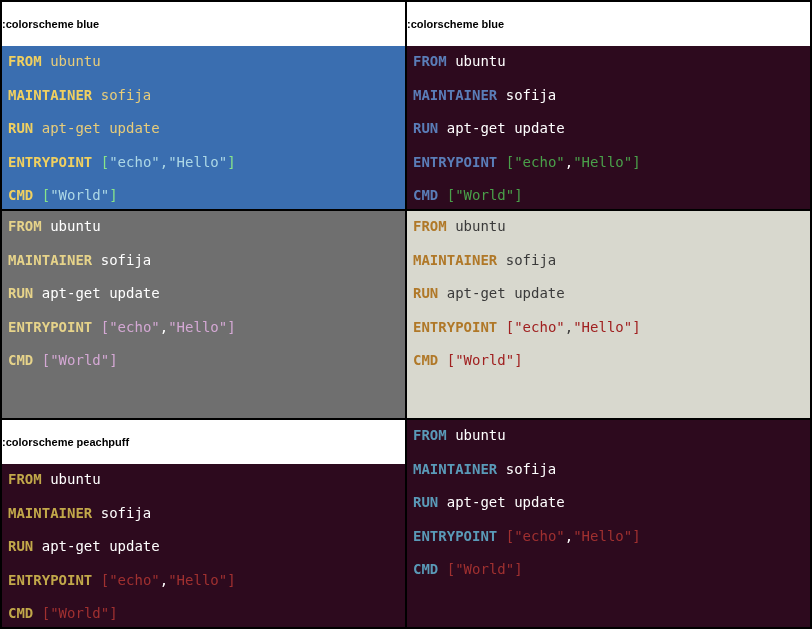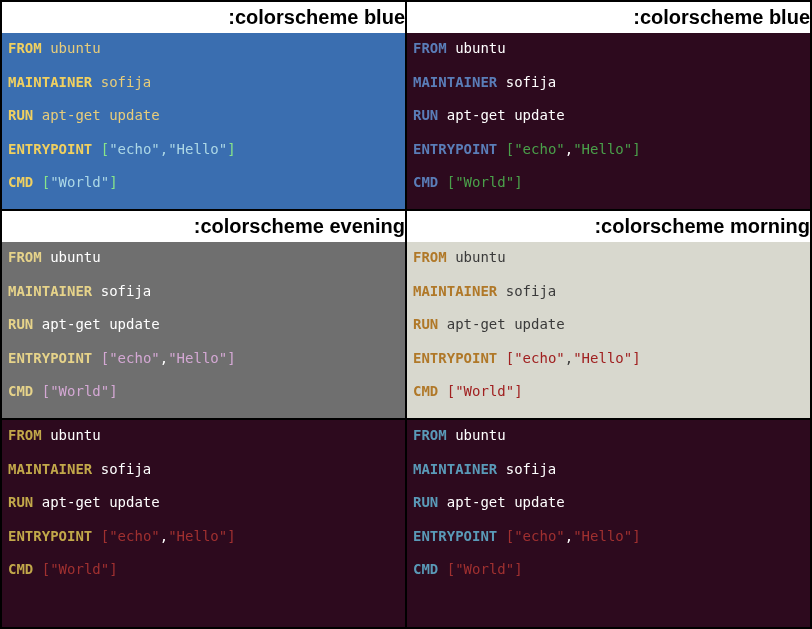--- a/index.html
+++ b/index.html
@@ -20,23 +20,23 @@
     .cell {
       border: 1px solid #000;
       display: flex;
       flex-direction: column;
       overflow: hidden;
     }
     .title {
       background: #fff;
       color: #000;
       font-weight: bold;
-      font-size: 20px;
-      text-align: right;
-      padding: 4px 0;
+      font-size: 11px;
+      text-align: left;
+      padding: 16px 0;
       flex-shrink: 0;
     }
     .code {
       flex: 1;
       font-family: "DejaVu Sans Mono", "Consolas", monospace;
       font-size: 14px;
       line-height: 1.7;
       padding: 4px 6px;
       white-space: pre;
     }
@@ -54,26 +54,25 @@
 <div class="grid">
     <div class="cell">
       <div class="title">:colorscheme blue</div>
       <div class="code bg-blue"><div><span style="color: rgb(240, 208, 96); font-weight: bold;">FROM</span><span style="color: rgb(232, 205, 122);"> ubuntu</span></div><div style="line-height: 0.7;">&nbsp;</div><div><span style="color: rgb(240, 208, 96); font-weight: bold;">MAINTAINER</span><span style="color: rgb(232, 205, 122);"> sofija</span></div><div style="line-height: 0.7;">&nbsp;</div><div><span style="color: rgb(240, 208, 96); font-weight: bold;">RUN</span><span style="color: rgb(232, 205, 122);"> apt-get update</span></div><div style="line-height: 0.7;">&nbsp;</div><div><span style="color: rgb(240, 208, 96); font-weight: bold;">ENTRYPOINT</span><span style="color: rgb(173, 216, 230);"> </span><span style="color: rgb(135, 229, 138);">[</span><span style="color: rgb(173, 216, 230);">"echo"</span><span style="color: rgb(173, 216, 230);">,</span><span style="color: rgb(173, 216, 230);">"Hello"</span><span style="color: rgb(135, 229, 138);">]</span></div><div style="line-height: 0.7;">&nbsp;</div><div><span style="color: rgb(240, 208, 96); font-weight: bold;">CMD</span><span style="color: rgb(173, 216, 230);"> </span><span style="color: rgb(135, 229, 138);">[</span><span style="color: rgb(173, 216, 230);">"World"</span><span style="color: rgb(135, 229, 138);">]</span></div></div>
     </div>
     <div class="cell">
       <div class="title">:colorscheme blue</div>
       <div class="code bg-delek"><div><span style="color: rgb(90, 125, 184); font-weight: bold;">FROM</span><span style="color: rgb(255, 255, 255);"> ubuntu</span></div><div style="line-height: 0.7;">&nbsp;</div><div><span style="color: rgb(90, 125, 184); font-weight: bold;">MAINTAINER</span><span style="color: rgb(255, 255, 255);"> sofija</span></div><div style="line-height: 0.7;">&nbsp;</div><div><span style="color: rgb(90, 125, 184); font-weight: bold;">RUN</span><span style="color: rgb(255, 255, 255);"> apt-get update</span></div><div style="line-height: 0.7;">&nbsp;</div><div><span style="color: rgb(90, 125, 184); font-weight: bold;">ENTRYPOINT</span><span style="color: rgb(255, 255, 255);"> </span><span style="color: rgb(74, 160, 74);">[</span><span style="color: rgb(74, 160, 74);">"echo"</span><span style="color: rgb(255, 255, 255);">,</span><span style="color: rgb(74, 160, 74);">"Hello"</span><span style="color: rgb(74, 160, 74);">]</span></div><div style="line-height: 0.7;">&nbsp;</div><div><span style="color: rgb(90, 125, 184); font-weight: bold;">CMD</span><span style="color: rgb(255, 255, 255);"> </span><span style="color: rgb(74, 160, 74);">[</span><span style="color: rgb(74, 160, 74);">"World"</span><span style="color: rgb(74, 160, 74);">]</span></div></div>
     </div>
     <div class="cell">
-      <div class="title">:colorscheme evening</div>
       <div class="code bg-evening"><div><span style="color: rgb(230, 211, 138); font-weight: bold;">FROM</span><span style="color: rgb(255, 255, 255);"> ubuntu</span></div><div style="line-height: 0.7;">&nbsp;</div><div><span style="color: rgb(230, 211, 138); font-weight: bold;">MAINTAINER</span><span style="color: rgb(255, 255, 255);"> sofija</span></div><div style="line-height: 0.7;">&nbsp;</div><div><span style="color: rgb(230, 211, 138); font-weight: bold;">RUN</span><span style="color: rgb(255, 255, 255);"> apt-get update</span></div><div style="line-height: 0.7;">&nbsp;</div><div><span style="color: rgb(230, 211, 138); font-weight: bold;">ENTRYPOINT</span><span style="color: rgb(255, 255, 255);"> </span><span style="color: rgb(212, 168, 212);">[</span><span style="color: rgb(212, 168, 212);">"echo"</span><span style="color: rgb(255, 255, 255);">,</span><span style="color: rgb(212, 168, 212);">"Hello"</span><span style="color: rgb(212, 168, 212);">]</span></div><div style="line-height: 0.7;">&nbsp;</div><div><span style="color: rgb(230, 211, 138); font-weight: bold;">CMD</span><span style="color: rgb(255, 255, 255);"> </span><span style="color: rgb(212, 168, 212);">[</span><span style="color: rgb(212, 168, 212);">"World"</span><span style="color: rgb(212, 168, 212);">]</span></div></div>
     </div>
     <div class="cell">
-      <div class="title">:colorscheme morning</div>
       <div class="code bg-morning"><div><span style="color: rgb(176, 120, 40); font-weight: bold;">FROM</span><span style="color: rgb(58, 58, 58);"> ubuntu</span></div><div style="line-height: 0.7;">&nbsp;</div><div><span style="color: rgb(176, 120, 40); font-weight: bold;">MAINTAINER</span><span style="color: rgb(58, 58, 58);"> sofija</span></div><div style="line-height: 0.7;">&nbsp;</div><div><span style="color: rgb(176, 120, 40); font-weight: bold;">RUN</span><span style="color: rgb(58, 58, 58);"> apt-get update</span></div><div style="line-height: 0.7;">&nbsp;</div><div><span style="color: rgb(176, 120, 40); font-weight: bold;">ENTRYPOINT</span><span style="color: rgb(58, 58, 58);"> </span><span style="color: rgb(160, 32, 32);">[</span><span style="color: rgb(160, 32, 32);">"echo"</span><span style="color: rgb(58, 58, 58);">,</span><span style="color: rgb(160, 32, 32);">"Hello"</span><span style="color: rgb(160, 32, 32);">]</span></div><div style="line-height: 0.7;">&nbsp;</div><div><span style="color: rgb(176, 120, 40); font-weight: bold;">CMD</span><span style="color: rgb(58, 58, 58);"> </span><span style="color: rgb(160, 32, 32);">[</span><span style="color: rgb(160, 32, 32);">"World"</span><span style="color: rgb(160, 32, 32);">]</span></div></div>
     </div>
     <div class="cell">
+      <div class="title">:colorscheme peachpuff</div>
       <div class="code bg-peachpuff"><div><span style="color: rgb(194, 168, 74); font-weight: bold;">FROM</span><span style="color: rgb(255, 255, 255);"> ubuntu</span></div><div style="line-height: 0.7;">&nbsp;</div><div><span style="color: rgb(194, 168, 74); font-weight: bold;">MAINTAINER</span><span style="color: rgb(255, 255, 255);"> sofija</span></div><div style="line-height: 0.7;">&nbsp;</div><div><span style="color: rgb(194, 168, 74); font-weight: bold;">RUN</span><span style="color: rgb(255, 255, 255);"> apt-get update</span></div><div style="line-height: 0.7;">&nbsp;</div><div><span style="color: rgb(194, 168, 74); font-weight: bold;">ENTRYPOINT</span><span style="color: rgb(255, 255, 255);"> </span><span style="color: rgb(160, 48, 48);">[</span><span style="color: rgb(160, 48, 48);">"echo"</span><span style="color: rgb(255, 255, 255);">,</span><span style="color: rgb(160, 48, 48);">"Hello"</span><span style="color: rgb(160, 48, 48);">]</span></div><div style="line-height: 0.7;">&nbsp;</div><div><span style="color: rgb(194, 168, 74); font-weight: bold;">CMD</span><span style="color: rgb(255, 255, 255);"> </span><span style="color: rgb(160, 48, 48);">[</span><span style="color: rgb(160, 48, 48);">"World"</span><span style="color: rgb(160, 48, 48);">]</span></div></div>
     </div>
     <div class="cell">
       <div class="code bg-slate"><div><span style="color: rgb(90, 154, 184); font-weight: bold;">FROM</span><span style="color: rgb(255, 255, 255);"> ubuntu</span></div><div style="line-height: 0.7;">&nbsp;</div><div><span style="color: rgb(90, 154, 184); font-weight: bold;">MAINTAINER</span><span style="color: rgb(255, 255, 255);"> sofija</span></div><div style="line-height: 0.7;">&nbsp;</div><div><span style="color: rgb(90, 154, 184); font-weight: bold;">RUN</span><span style="color: rgb(255, 255, 255);"> apt-get update</span></div><div style="line-height: 0.7;">&nbsp;</div><div><span style="color: rgb(90, 154, 184); font-weight: bold;">ENTRYPOINT</span><span style="color: rgb(255, 255, 255);"> </span><span style="color: rgb(160, 48, 48);">[</span><span style="color: rgb(160, 48, 48);">"echo"</span><span style="color: rgb(255, 255, 255);">,</span><span style="color: rgb(160, 48, 48);">"Hello"</span><span style="color: rgb(160, 48, 48);">]</span></div><div style="line-height: 0.7;">&nbsp;</div><div><span style="color: rgb(90, 154, 184); font-weight: bold;">CMD</span><span style="color: rgb(255, 255, 255);"> </span><span style="color: rgb(160, 48, 48);">[</span><span style="color: rgb(160, 48, 48);">"World"</span><span style="color: rgb(160, 48, 48);">]</span></div></div>
     </div>
   </div>
 
 </body></html>

